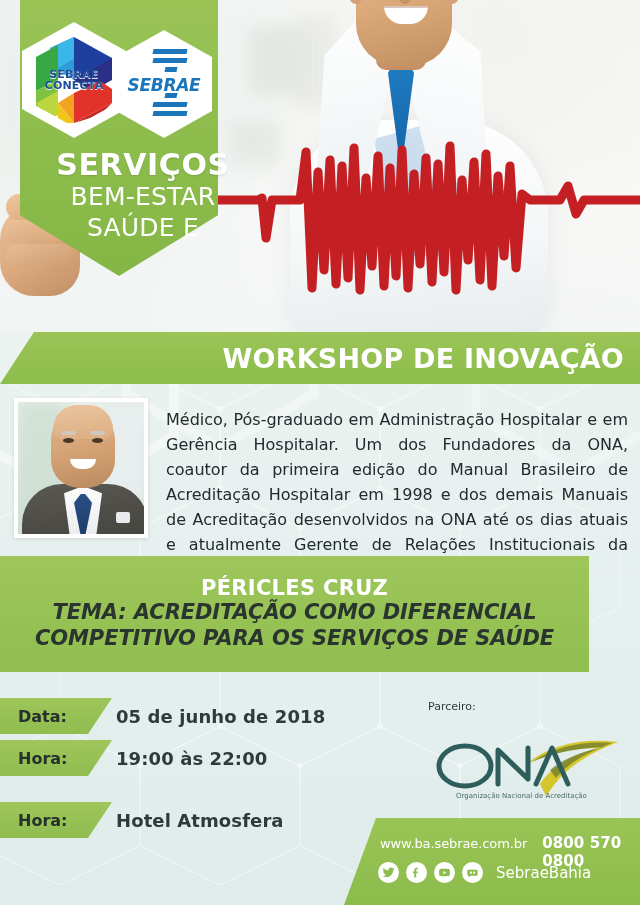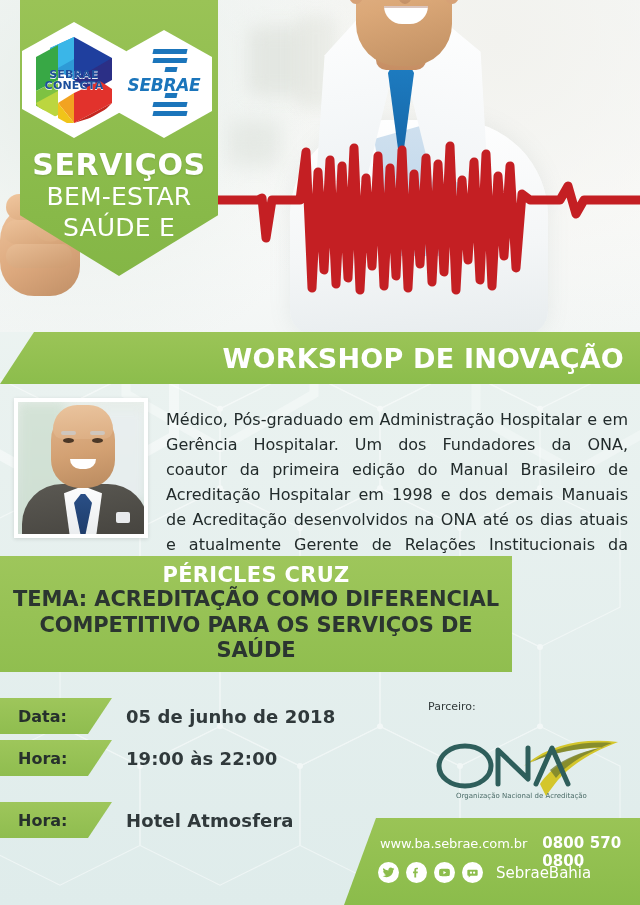--- a/index.html
+++ b/index.html
@@ -162,21 +162,21 @@
 
   
   .green-banner{
     position:absolute;left:20px;top:0;width:198px;height:276px;
     background:linear-gradient(180deg,#9ac356 0%,#8cbc4c 55%,#84b646 100%);
     clip-path: polygon(0 0, 100% 0, 100% 78%, 50% 100%, 0 78%);
     box-shadow: 0 2px 12px rgba(70,100,50,.18);
   }
   .banner-text{
     position:absolute;left:20px;top:150px;width:198px;
-    text-align:center;color:#ffffff;
+    text-align:center;color:#ffffff;padding-left:24px;
   }
   .banner-l1{
     font-size:30px;font-weight:bold;letter-spacing:.6px;line-height:1;
     text-shadow:0 1px 2px rgba(0,0,0,.12);
   }
   .banner-l2{
     font-size:25px;font-weight:normal;line-height:1.06;margin-top:4px;
     letter-spacing:.2px;
   }
 
@@ -276,31 +276,31 @@
   .p-pin{position:absolute;left:98px;top:110px;width:14px;height:11px;background:#e8eaec;border-radius:2px;}
 
   .bio-text{
     position:absolute;left:166px;top:24px;width:462px;
     font-size:16px;line-height:1.56;color:#222b2b;
     text-align:justify;
   }
 
   
   .theme-band{
-    position:absolute;left:0;top:556px;width:512px;height:116px;
+    position:absolute;left:0;top:556px;width:589px;height:116px;
     background:linear-gradient(180deg,#9ec65b 0%,#90be4f 100%);
     display:flex;flex-direction:column;align-items:center;justify-content:center;
   }
   .speaker-name{
     color:#ffffff;font-size:21px;font-weight:bold;letter-spacing:.3px;
     line-height:1.1;
   }
   .theme-line{
     color:#2b3530;font-size:21px;font-weight:bold;letter-spacing:-.1px;
-    line-height:1.22;text-align:center;
+    line-height:1.22;text-align:center;font-style:italic;
   }
 
   
   .details{
     position:absolute;left:0;top:672px;width:640px;height:170px;
   }
   .detail-row{
     position:absolute;left:0;height:40px;display:flex;align-items:center;
   }
   .detail-row.r1{top:24px;}
@@ -308,21 +308,21 @@
   .detail-row.r3{top:128px;}
   .tag{
     position:relative;height:36px;min-width:112px;
     background:linear-gradient(180deg,#9ec65b,#8fbd4f);
     display:flex;align-items:center;
     padding-left:18px;padding-right:34px;box-sizing:border-box;
     clip-path: polygon(0 0, 100% 0, calc(100% - 24px) 100%, 0 100%);
     color:#26302c;font-size:16px;font-weight:bold;
   }
   .detail-val{
-    margin-left:14px;color:#30393b;font-size:18px;font-weight:bold;
+    margin-left:4px;color:#30393b;font-size:18px;font-weight:bold;
     letter-spacing:.1px;
   }
 
   
   .partner{
     position:absolute;left:404px;top:700px;width:222px;height:112px;
   }
   .partner-label{
     position:absolute;left:24px;top:0;color:#333b3b;font-size:11px;
   }

